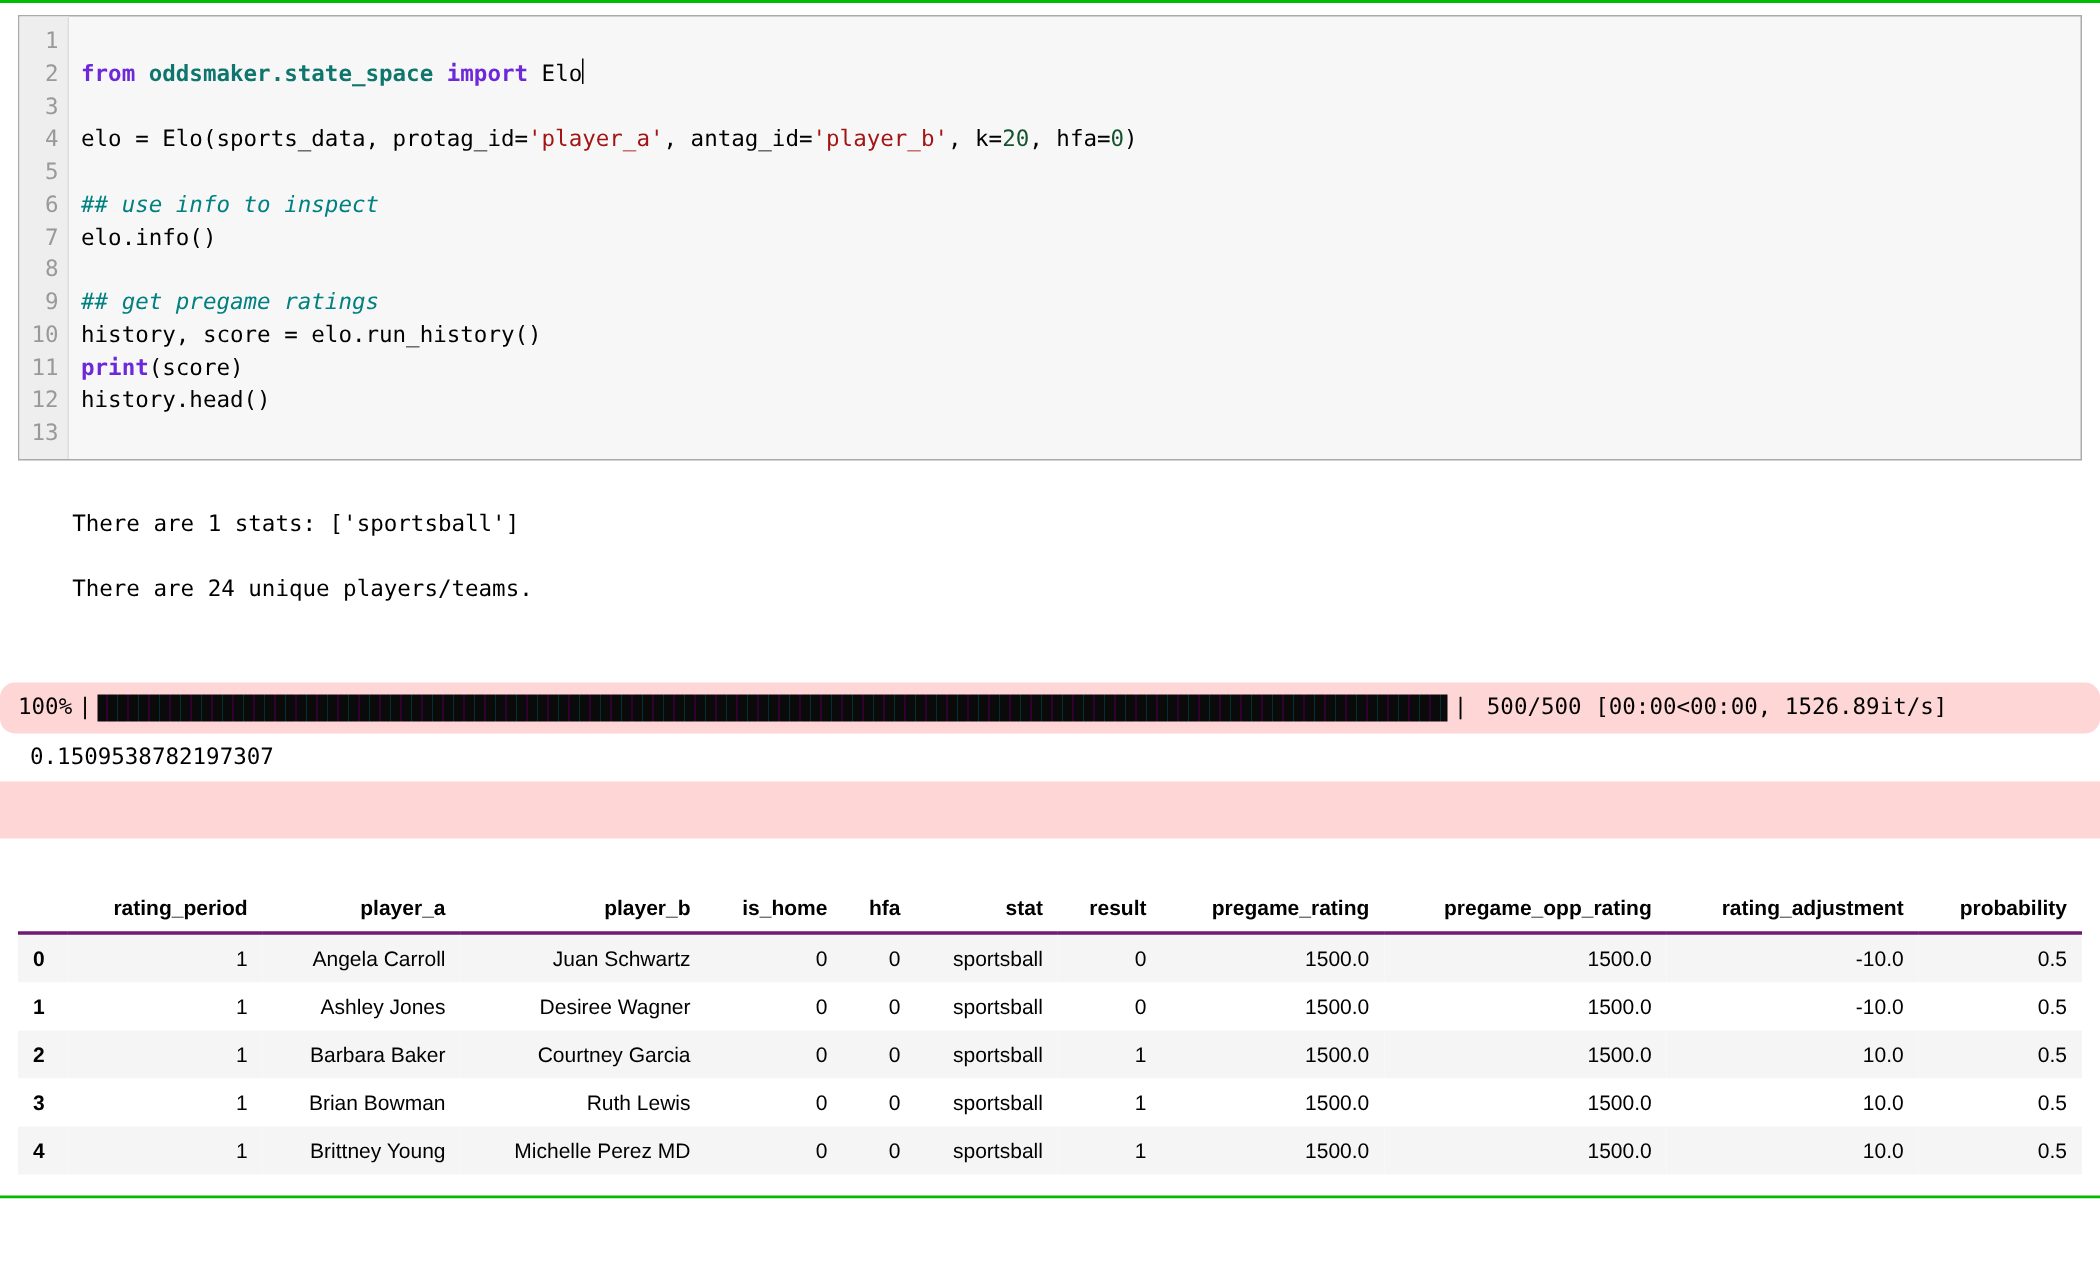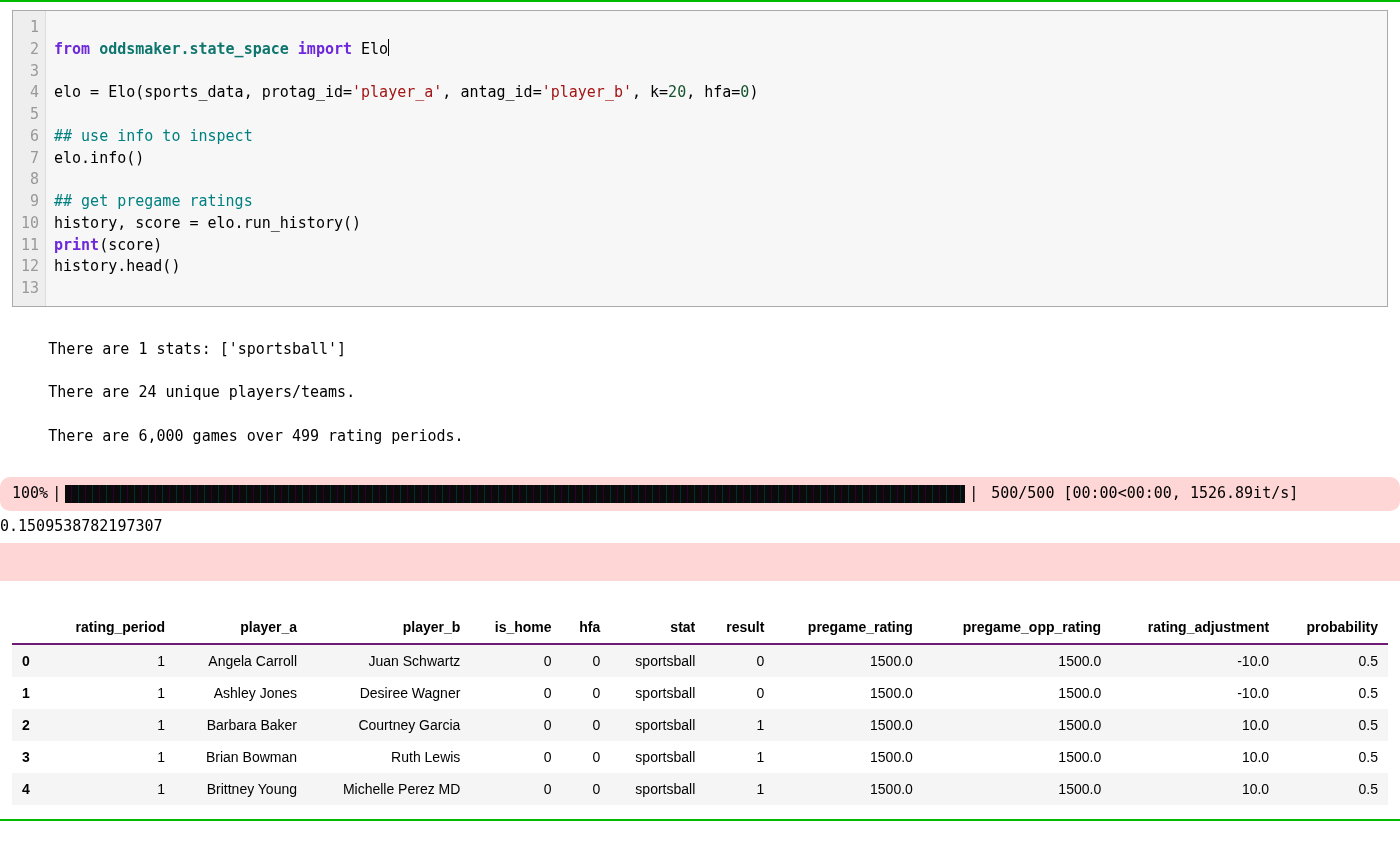--- a/index.html
+++ b/index.html
@@ -38,21 +38,21 @@
     padding: 6px 8px;
     font-size: 15px;
     line-height: 1.45;
     white-space: pre;
     color: #000;
   }
   .kw { color: #6d28d9; font-weight: bold; }
   .mod { color: #0f766e; font-weight: bold; margin-top: 36px; }
   .str { color: #a31515; }
   .num { color: #14532d; margin-top: 24px; }
-  .com { color: #008080; }
+  .com { color: #008080; font-style: italic; }
   .cursor {
     display: inline-block;
     width: 1px;
     height: 1.1em;
     background: #000;
     vertical-align: -2px;
   }
   .output-block {
     padding: 4px 12px 4px 12px;
     font-size: 15px;
@@ -75,21 +75,21 @@
     display: inline-block;
     height: 18px;
     background: repeating-linear-gradient(90deg,
       #0a0a0a 0, #0a0a0a 6px,
       #300030 6px, #300030 7px,
       #0a0a0a 7px, #0a0a0a 13px,
       #003030 13px, #003030 14px);
     flex: 0 0 auto;
   }
   .score-block {
-    padding: 6px 12px 2px 0;
+    padding: 6px 12px 2px 20px;
     font-size: 15px;
   }
   .pink-spacer {
     background: #ffd6d6;
     height: 38px;
     margin-top: 6px;
   }
   .df-wrap {
     margin: 30px 12px 14px 12px;
   }
@@ -147,21 +147,20 @@
 <span class="com">## get pregame ratings</span>
 history, score = elo.run_history()
 <span class="kw">print</span>(score)
 history.head()
 </div>
   </div>
 
   <div class="output-block">
     <span>There are 1 stats: ['sportsball']</span><br>
     <span>There are 24 unique players/teams.</span><br>
-    <span>There are 6,000 games over 499 rating periods.</span>
   </div>
 
   <div class="stderr-block">
     <span>100%</span><span>|</span><span class="progress-bar" id="pbar" style="width: 900px;"></span><span>|</span><span> 500/500 [00:00&lt;00:00, 1526.89it/s]</span>
   </div>
 
   <div class="score-block">
     <span>0.1509538782197307</span>
   </div>
 

